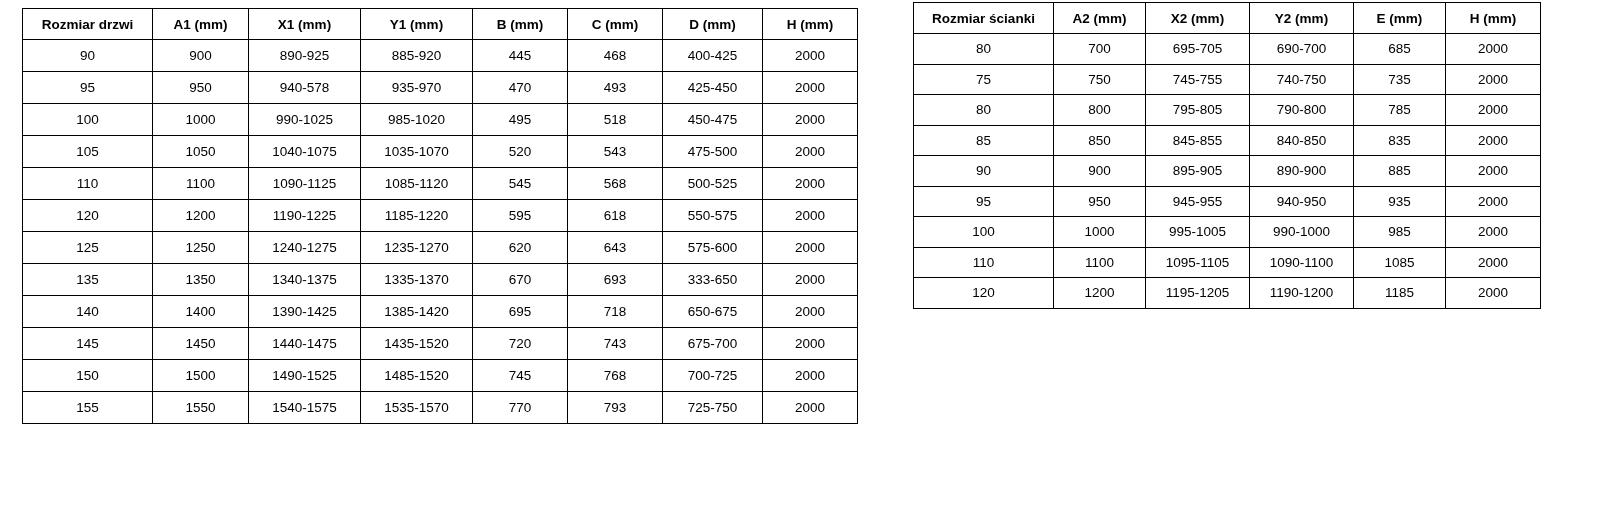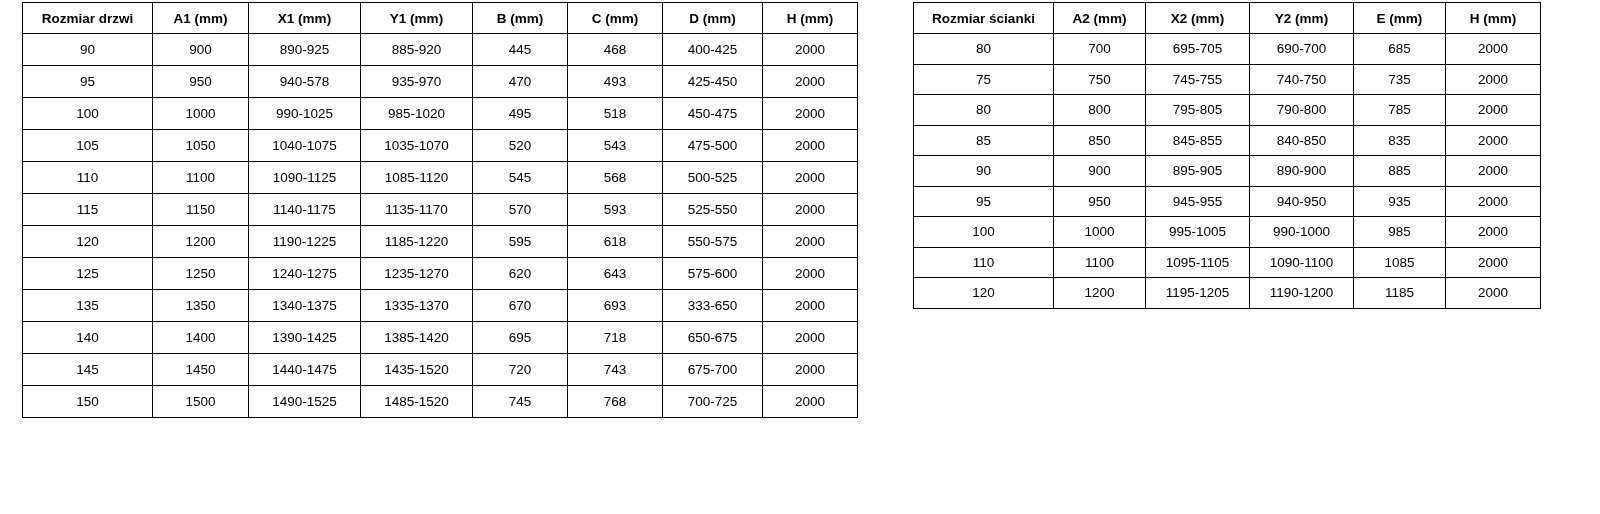--- a/index.html
+++ b/index.html
@@ -17,21 +17,21 @@
   .page {
     position: relative;
     width: 1600px;
     height: 514px;
   }
   .table-wrap {
     position: absolute;
   }
   #door-table-wrap {
     left: 2px;
-    top: 2px;
+    top: 8px;
     padding-left: 20px;
   }
   #wall-table-wrap {
     left: 913px;
     top: 2px;
   }
   table.spec {
     border-collapse: collapse;
     table-layout: fixed;
     background: #ffffff;
@@ -146,30 +146,20 @@
           <td>110</td>
           <td>1100</td>
           <td>1090-1125</td>
           <td>1085-1120</td>
           <td>545</td>
           <td>568</td>
           <td>500-525</td>
           <td>2000</td>
         </tr>
         <tr>
-          <td>115</td>
-          <td>1150</td>
-          <td>1140-1175</td>
-          <td>1135-1170</td>
-          <td>570</td>
-          <td>593</td>
-          <td>525-550</td>
-          <td>2000</td>
-        </tr>
-        <tr>
           <td>120</td>
           <td>1200</td>
           <td>1190-1225</td>
           <td>1185-1220</td>
           <td>595</td>
           <td>618</td>
           <td>550-575</td>
           <td>2000</td>
         </tr>
         <tr>
@@ -213,20 +203,30 @@
           <td>2000</td>
         </tr>
         <tr>
           <td>150</td>
           <td>1500</td>
           <td>1490-1525</td>
           <td>1485-1520</td>
           <td>745</td>
           <td>768</td>
           <td>700-725</td>
+          <td>2000</td>
+        </tr>
+        <tr>
+          <td>155</td>
+          <td>1550</td>
+          <td>1540-1575</td>
+          <td>1535-1570</td>
+          <td>770</td>
+          <td>793</td>
+          <td>725-750</td>
           <td>2000</td>
         </tr>
       </tbody>
     </table>
   </div>
 
   <div class="table-wrap" id="wall-table-wrap">
     <table class="spec" id="wall-table">
       <colgroup>
         <col class="d0">

